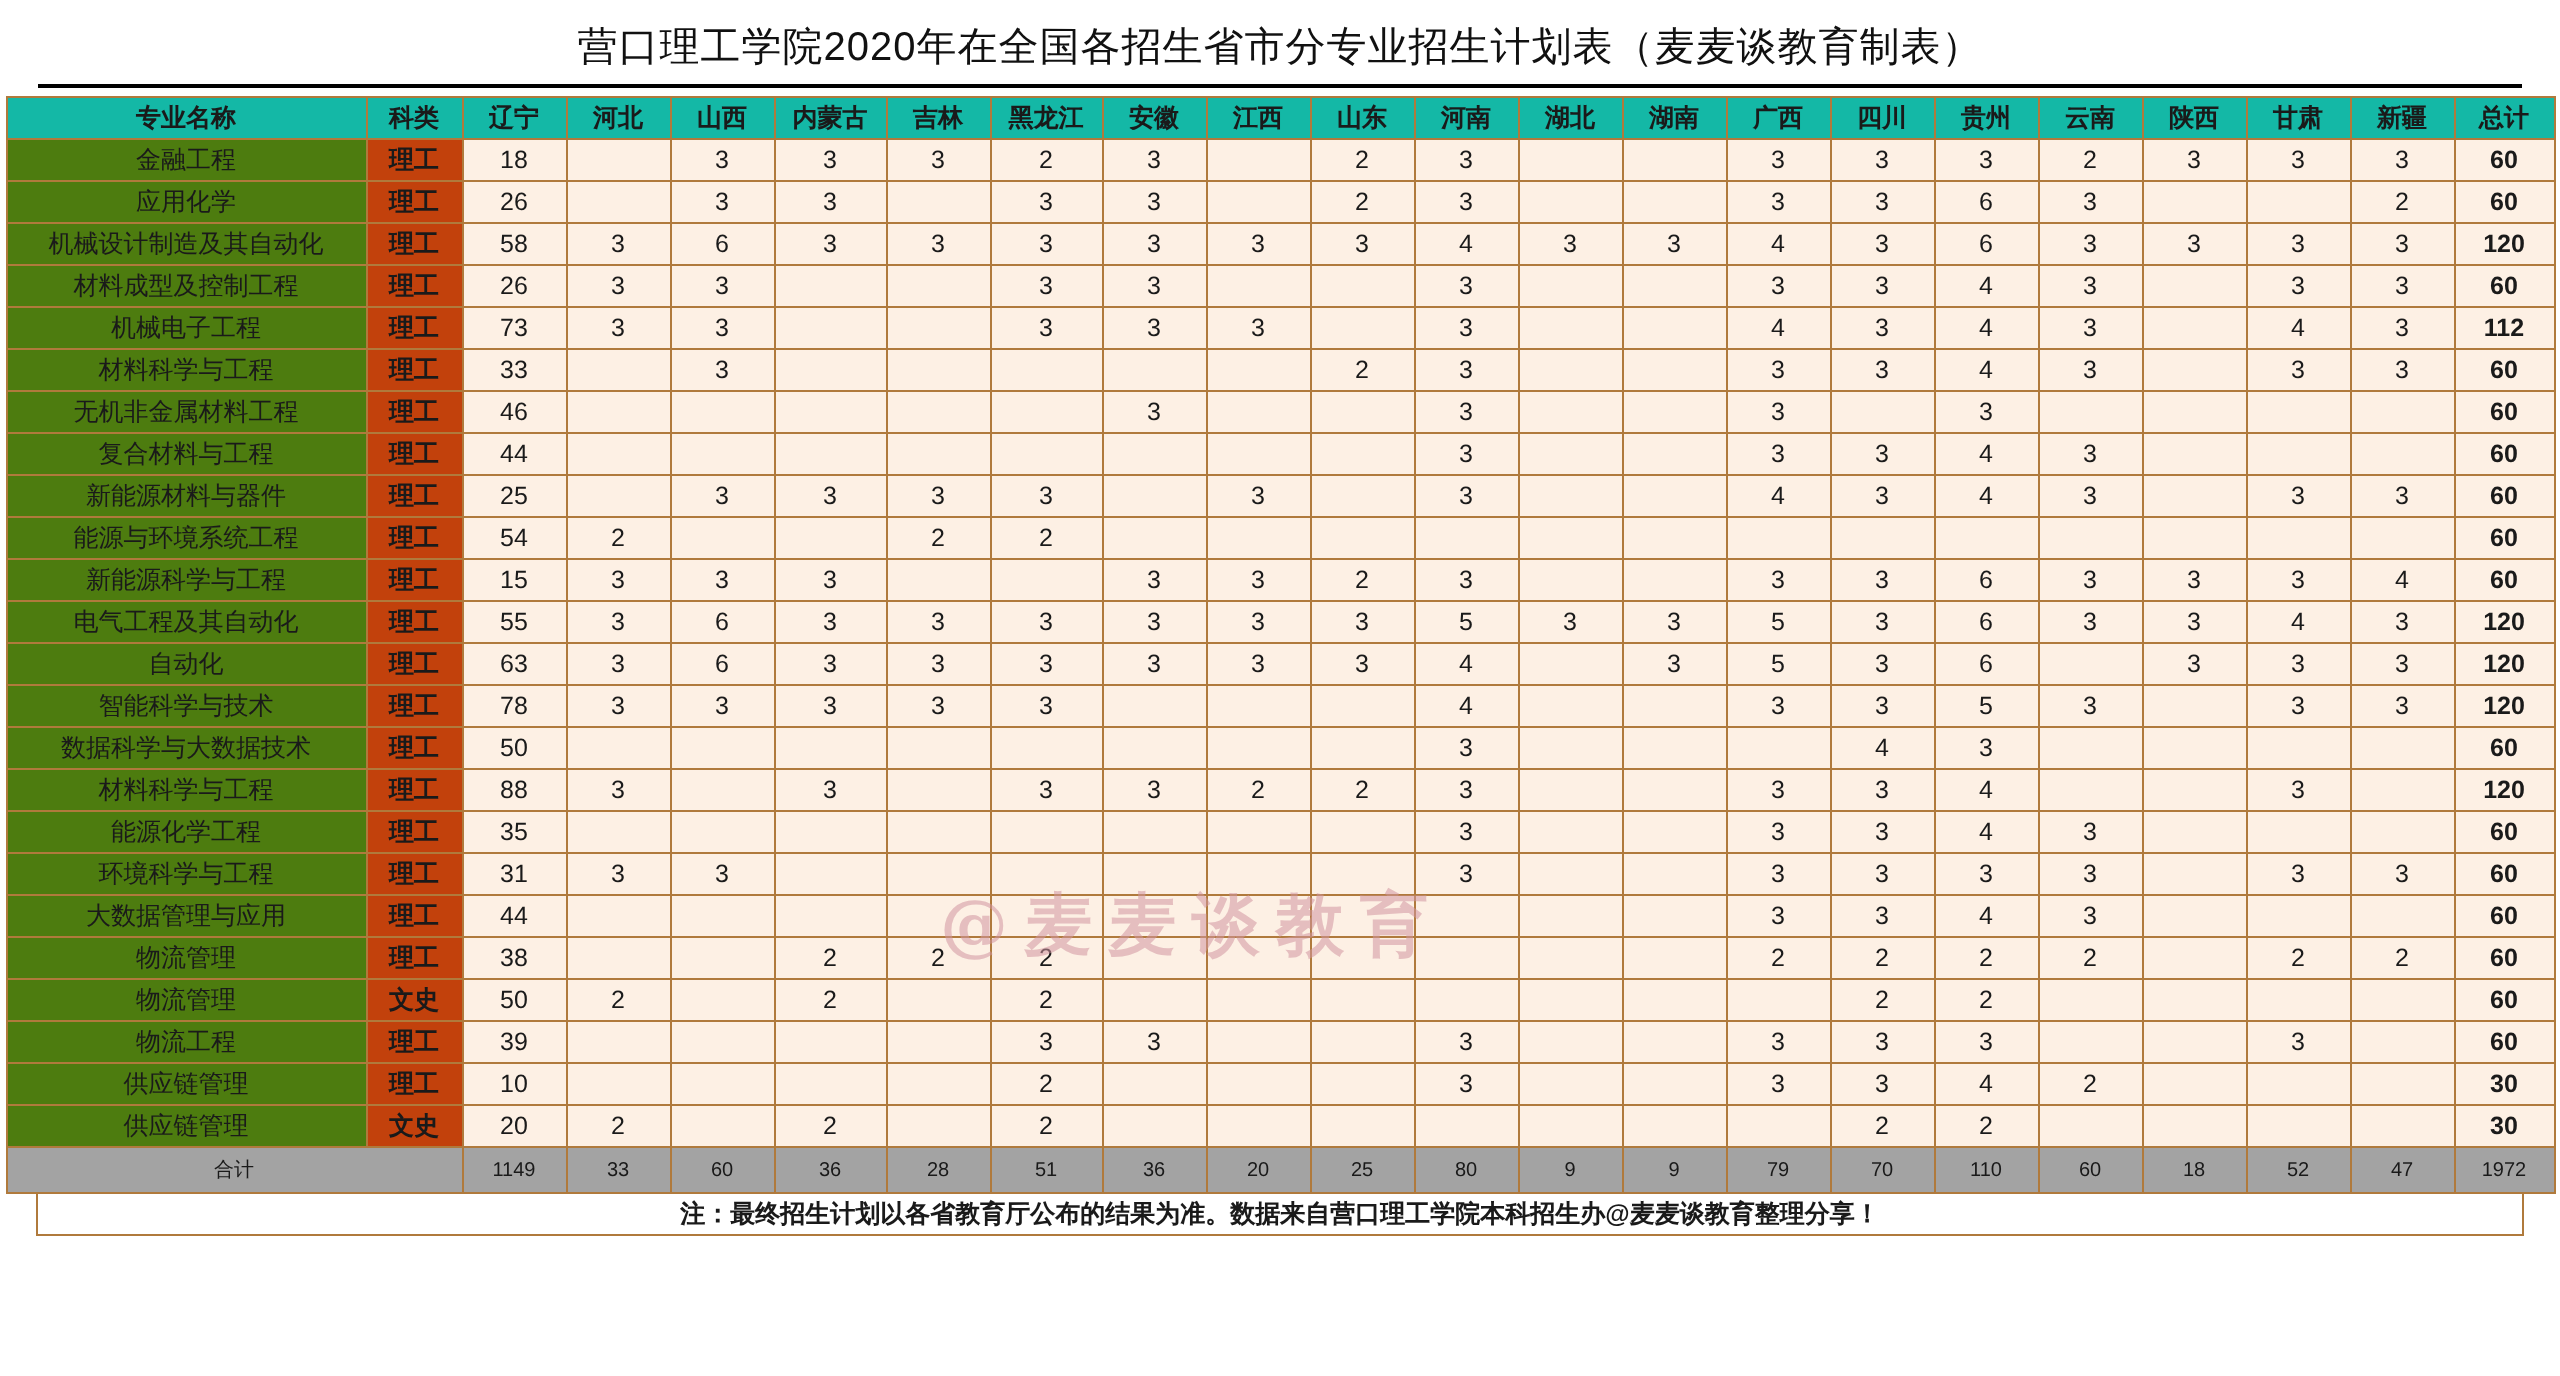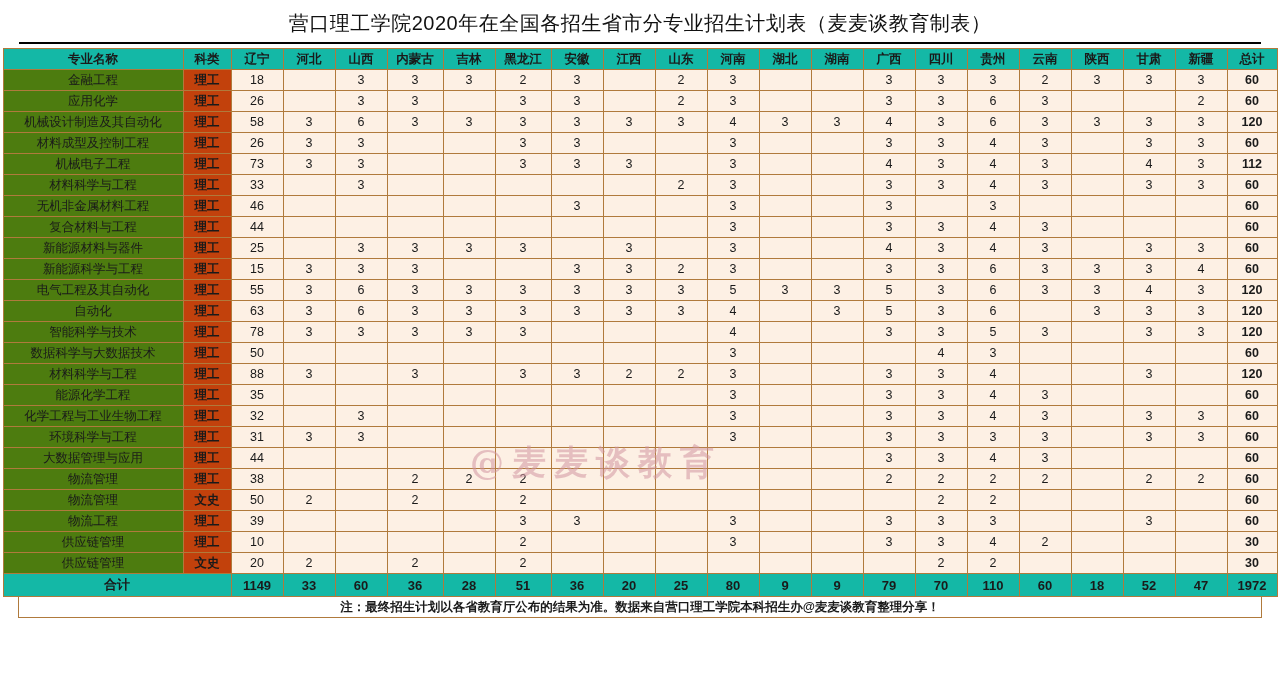--- a/index.html
+++ b/index.html
@@ -61,23 +61,23 @@
     margin-left: 30px;
   }
   td.num {
     background: #fdf0e4;
   }
   td.total-col {
     background: #fdf0e4;
     font-weight: bold;
   }
   tr.sum td {
-    background: #14b8a6;
-    font-weight: bold;
-    font-size: 13px;
+    background: #a3a3a3;
+    font-weight: normal;
+    font-size: 10px;
     height: 22px;
   }
   .note {
     width: 1242px;
     margin: 0 auto;
     text-align: center;
     font-size: 12.5px;
     font-weight: bold;
     color: #1a1a1a;
     border: 1px solid #b07a3c;
@@ -367,20 +367,44 @@
           <td class="num">4</td>
           <td class="num">3</td>
           <td class="num">4</td>
           <td class="num">3</td>
           <td class="num"></td>
           <td class="num">3</td>
           <td class="num">3</td>
           <td class="total-col">60</td>
         </tr>
         <tr>
+          <td class="major">能源与环境系统工程</td>
+          <td class="cat">理工</td>
+          <td class="num">54</td>
+          <td class="num">2</td>
+          <td class="num"></td>
+          <td class="num"></td>
+          <td class="num">2</td>
+          <td class="num">2</td>
+          <td class="num"></td>
+          <td class="num"></td>
+          <td class="num"></td>
+          <td class="num"></td>
+          <td class="num"></td>
+          <td class="num"></td>
+          <td class="num"></td>
+          <td class="num"></td>
+          <td class="num"></td>
+          <td class="num"></td>
+          <td class="num"></td>
+          <td class="num"></td>
+          <td class="num"></td>
+          <td class="total-col">60</td>
+        </tr>
+        <tr>
           <td class="major">新能源科学与工程</td>
           <td class="cat">理工</td>
           <td class="num">15</td>
           <td class="num">3</td>
           <td class="num">3</td>
           <td class="num">3</td>
           <td class="num"></td>
           <td class="num"></td>
           <td class="num">3</td>
           <td class="num">3</td>
@@ -532,44 +556,20 @@
           <td class="num">3</td>
           <td class="num"></td>
           <td class="num"></td>
           <td class="num">3</td>
           <td class="num">3</td>
           <td class="num">4</td>
           <td class="num">3</td>
           <td class="num"></td>
           <td class="num"></td>
           <td class="num"></td>
-          <td class="total-col">60</td>
-        </tr>
-        <tr>
-          <td class="major">化学工程与工业生物工程</td>
-          <td class="cat">理工</td>
-          <td class="num">32</td>
-          <td class="num"></td>
-          <td class="num">3</td>
-          <td class="num"></td>
-          <td class="num"></td>
-          <td class="num"></td>
-          <td class="num"></td>
-          <td class="num"></td>
-          <td class="num"></td>
-          <td class="num">3</td>
-          <td class="num"></td>
-          <td class="num"></td>
-          <td class="num">3</td>
-          <td class="num">3</td>
-          <td class="num">4</td>
-          <td class="num">3</td>
-          <td class="num"></td>
-          <td class="num">3</td>
-          <td class="num">3</td>
           <td class="total-col">60</td>
         </tr>
         <tr>
           <td class="major">环境科学与工程</td>
           <td class="cat">理工</td>
           <td class="num">31</td>
           <td class="num">3</td>
           <td class="num">3</td>
           <td class="num"></td>
           <td class="num"></td>

